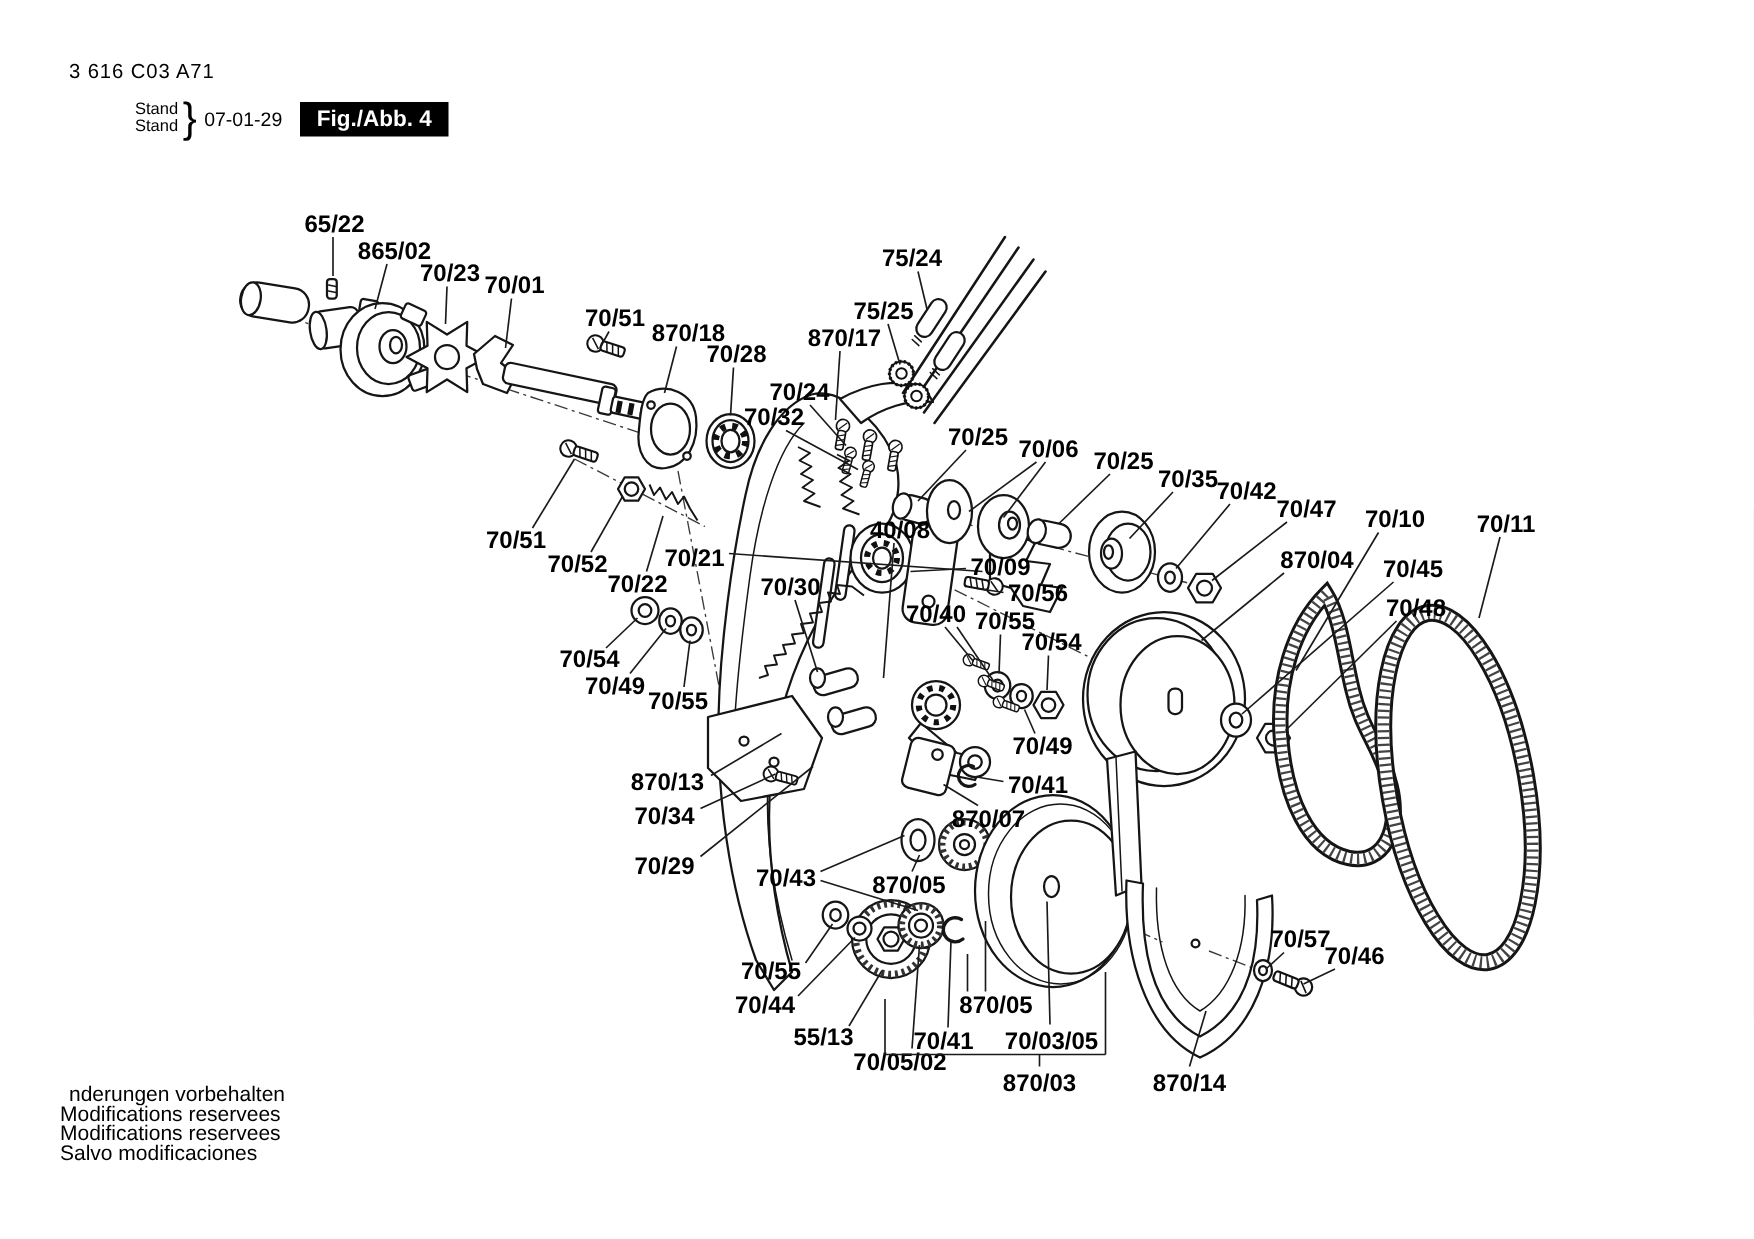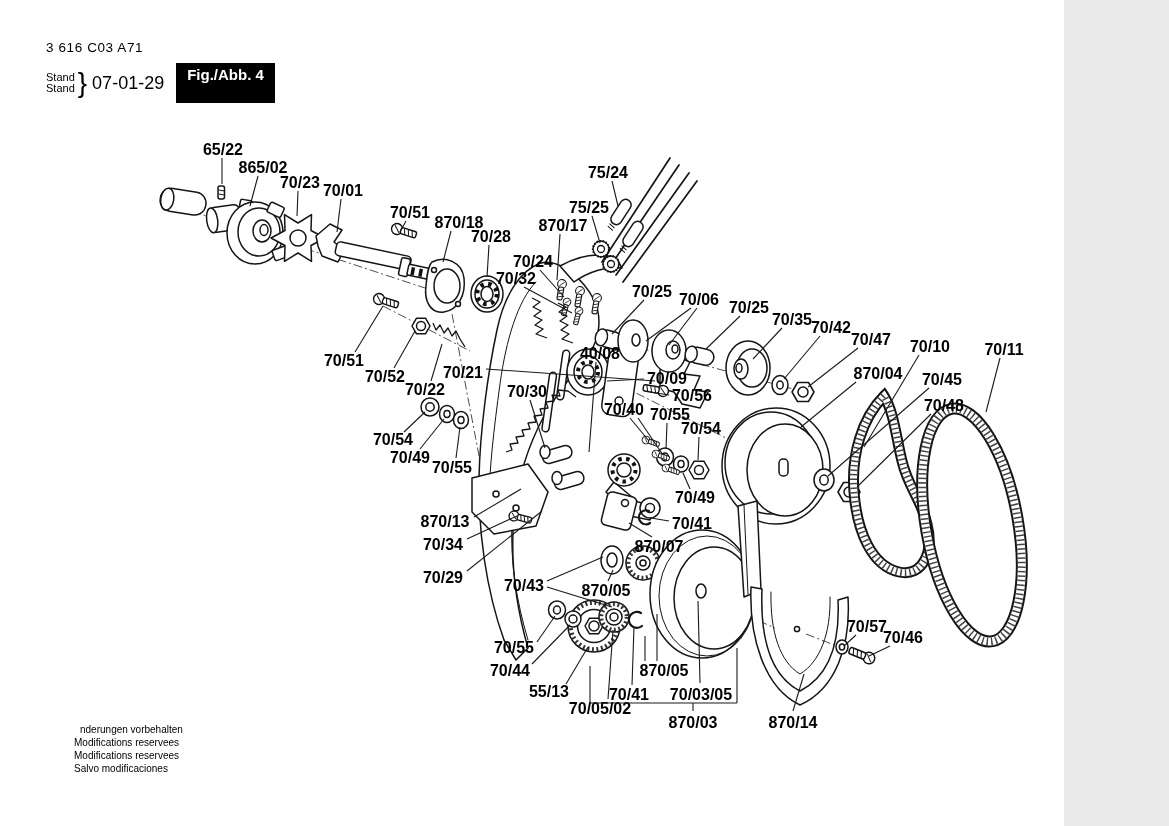--- a/index.html
+++ b/index.html
@@ -1,25 +1,25 @@
 <!DOCTYPE html>
 <html><head>
 <meta charset="utf-8">
 <style>
   html,body{margin:0;padding:0;background:#e9e9e9;}
-  .page{position:relative;width:1064px;height:826px;background:#ffffff;
+  .page{position:relative;width:1169px;height:826px;background:#ffffff;
         font-family:"Liberation Sans",sans-serif;overflow:hidden;color:#000;}
   .header{position:absolute;left:46px;top:40px;}
   .part-number{font-size:13.5px;letter-spacing:.6px;}
   .issue-row{display:flex;align-items:center;margin-top:8px;}
-  .issue-words{font-size:11px;line-height:11.5px;}
+  .issue-words{font-size:11px;line-height:11.5px;margin-left:44px;}
   .brace{font-size:28px;font-weight:300;margin:0 5px 0 3px;}
-  .date{font-size:18px;margin-right:12px;}
-  .fig-badge{font-weight:bold;font-size:15px;padding:3px 11px 20px;}
-  .footer{position:absolute;left:40px;top:723px;font-size:10px;line-height:13px;margin-left:34px;}
+  .date{font-size:13px;margin-right:12px;}
+  .fig-badge{font-weight:bold;font-size:15px;padding:3px 11px 3px;}
+  .footer{position:absolute;left:40px;top:723px;font-size:14px;line-height:13px;}
   .footer .l0{padding-left:6px;}
   svg#diagram{position:absolute;left:0;top:0;}
   .p{fill:#fff;stroke:#151515;stroke-width:1.5;stroke-linejoin:round;}
   .ln{fill:none;stroke:#151515;stroke-width:1.4;stroke-linecap:round;}
   .thin{stroke-width:1;}
   .dash{fill:none;stroke:#3a3a3a;stroke-width:.9;stroke-dasharray:9 3 2 3;}
   .teeth{fill:none;stroke:#333;stroke-width:4.6;stroke-dasharray:2 2.6;}
   .balls{fill:none;stroke:#111;stroke-dasharray:3.5 4.5;}
   .cable{fill:none;stroke:#151515;stroke-width:1.7;stroke-linecap:round;}
   .spring{fill:none;stroke:#151515;stroke-width:1.3;stroke-linejoin:round;}

